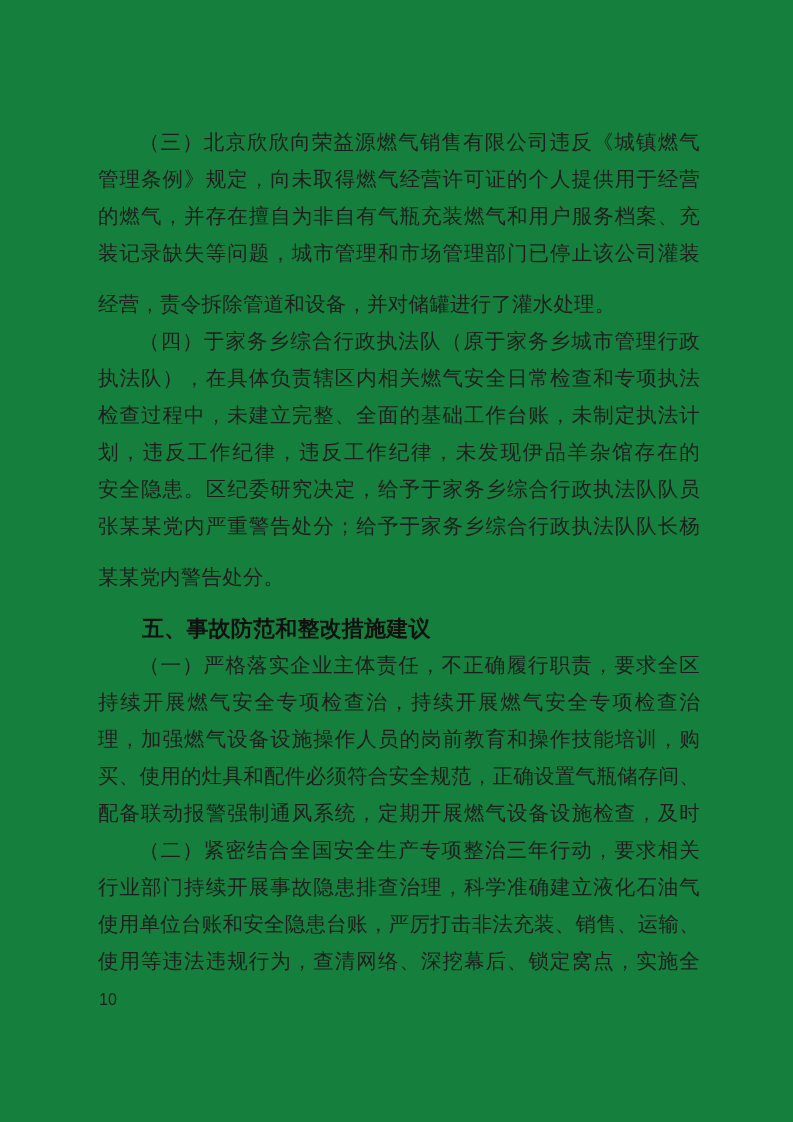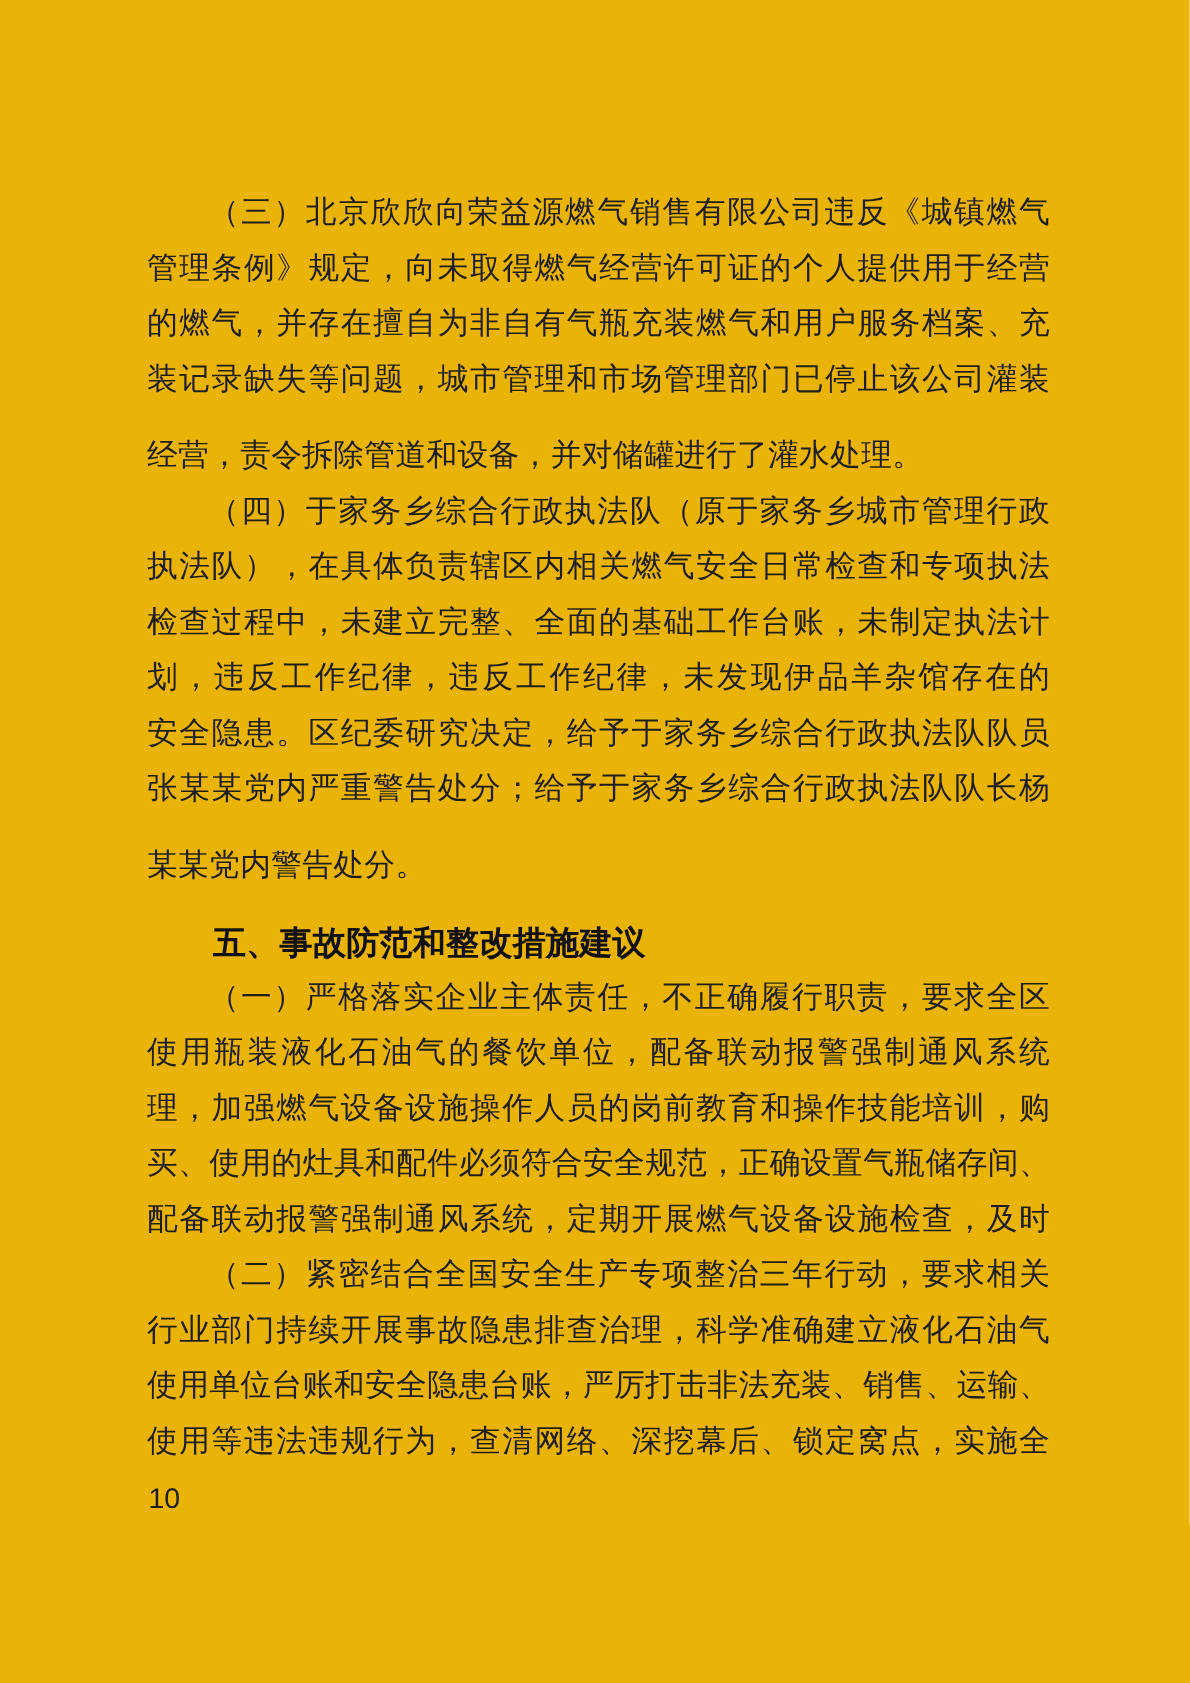--- a/index.html
+++ b/index.html
@@ -10,21 +10,21 @@
   body {
     height: 1122px;
     position: relative;
     overflow: hidden;
     font-family: "Liberation Serif", "DejaVu Serif", serif;
     color: #1e1e1e;
   }
   .doc-page {
     position: absolute;
     inset: 0;
-    background: #eab308;
+    background: #15803d;
   }
   .doc-body {
     position: absolute;
     left: 98px;
     top: 124px;
     width: 602px;
   }
   .line {
     display: block;
     font-size: 20.5px;
@@ -49,21 +49,21 @@
     font-weight: bold;
     font-size: 22px;
     color: #111111;
     text-align-last: left;
   }
   .page-number {
     position: absolute;
     left: 99px;
     top: 986px;
     font-family: "Liberation Sans", "DejaVu Sans", sans-serif;
-    font-size: 19px;
+    font-size: 16px;
     line-height: 28px;
     color: #1e1e1e;
   }
 </style>
 </head>
 <body>
 
 <main class="doc-page">
   <section class="doc-body" id="doc-body">
       <div class="line first">（三）北京欣欣向荣益源燃气销售有限公司违反《城镇燃气</div>
@@ -73,21 +73,21 @@
       <div class="line para-end">经营，责令拆除管道和设备，并对储罐进行了灌水处理。</div>
       <div class="line first">（四）于家务乡综合行政执法队（原于家务乡城市管理行政</div>
       <div class="line">执法队），在具体负责辖区内相关燃气安全日常检查和专项执法</div>
       <div class="line">检查过程中，未建立完整、全面的基础工作台账，未制定执法计</div>
       <div class="line">划，违反工作纪律，违反工作纪律，未发现伊品羊杂馆存在的</div>
       <div class="line">安全隐患。区纪委研究决定，给予于家务乡综合行政执法队队员</div>
       <div class="line">张某某党内严重警告处分；给予于家务乡综合行政执法队队长杨</div>
       <div class="line para-end">某某党内警告处分。</div>
       <div class="line heading first para-end">五、事故防范和整改措施建议</div>
       <div class="line first">（一）严格落实企业主体责任，不正确履行职责，要求全区</div>
-      <div class="line">使用瓶装液化石油气的餐饮单位，配备联动报警强制通风系统</div>
+      <div class="line">持续开展燃气安全专项检查治，持续开展燃气安全专项检查治</div>
       <div class="line">理，加强燃气设备设施操作人员的岗前教育和操作技能培训，购</div>
       <div class="line">买、使用的灶具和配件必须符合安全规范，正确设置气瓶储存间、</div>
       <div class="line">配备联动报警强制通风系统，定期开展燃气设备设施检查，及时</div>
       <div class="line first">（二）紧密结合全国安全生产专项整治三年行动，要求相关</div>
       <div class="line">行业部门持续开展事故隐患排查治理，科学准确建立液化石油气</div>
       <div class="line">使用单位台账和安全隐患台账，严厉打击非法充装、销售、运输、</div>
       <div class="line">使用等违法违规行为，查清网络、深挖幕后、锁定窝点，实施全</div>
     </section>
   <div class="page-number">10</div>
 </main>

